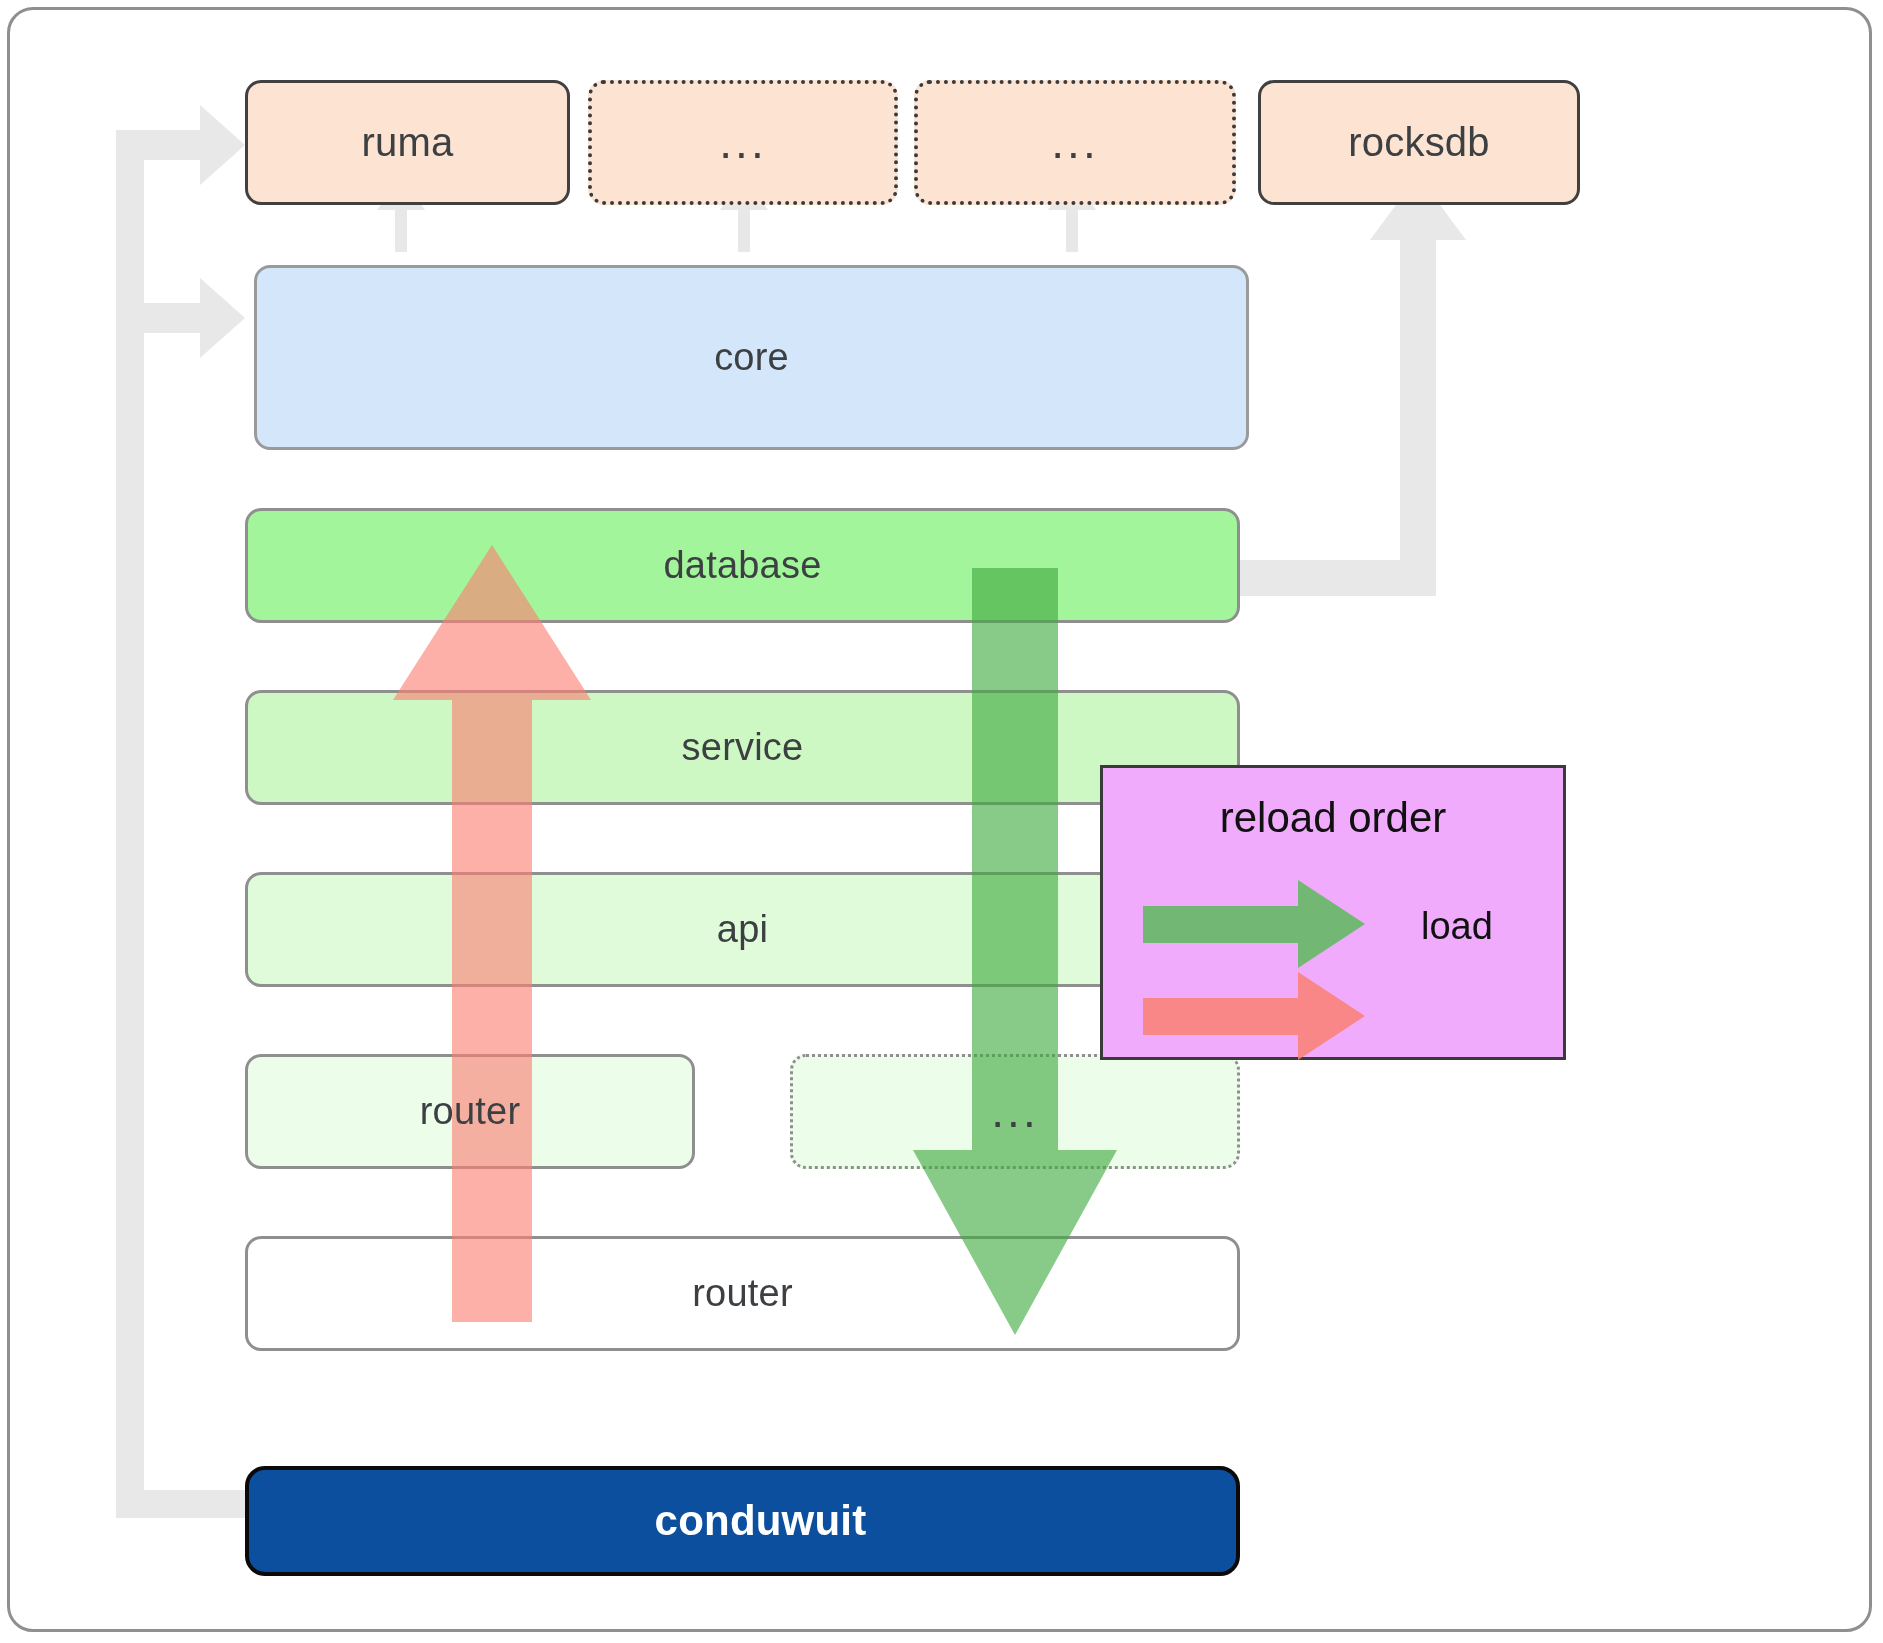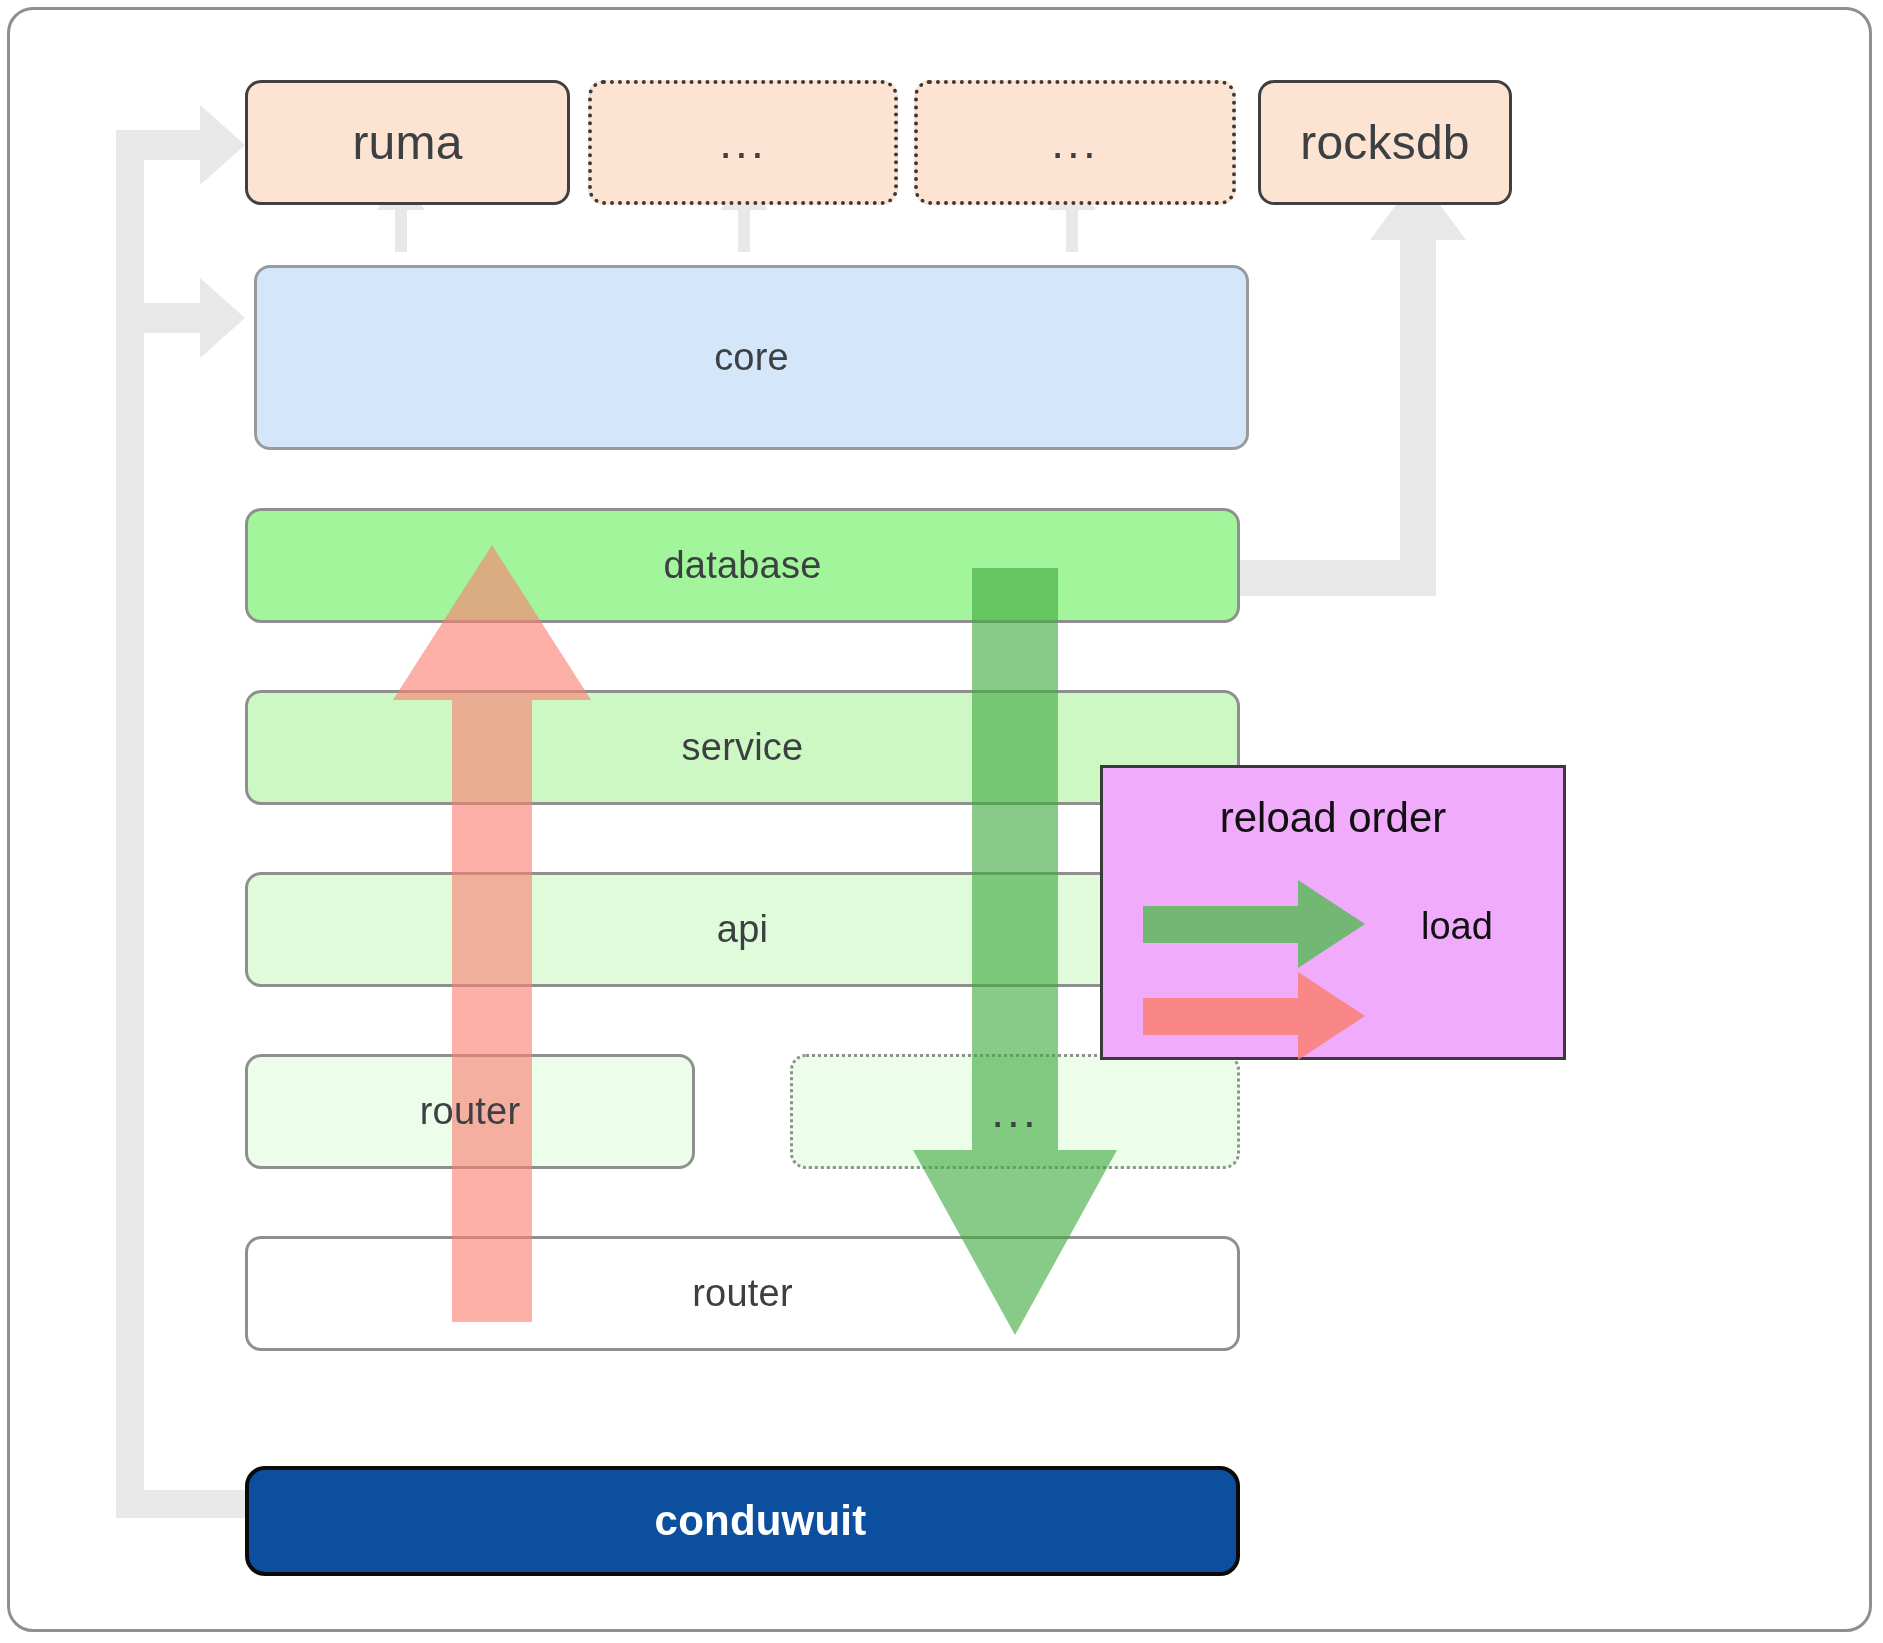--- a/index.html
+++ b/index.html
@@ -35,21 +35,21 @@
     color:#3d4043;
     letter-spacing:0.2px;
   }
   .node .lbl{position:relative;z-index:3;}
 
   
   .dep{
     background:#fce3d2;
     border:3px solid #404040;
     border-radius:16px;
-    font-size:48px;
+    font-size:40px;
   }
   .dep.dotted{
     border:4px dotted #3a3a3a;
   }
   .dep.dots{font-size:46px;letter-spacing:3px;line-height:0.2;}
 
   
   .core{
     background:#d4e6fa;
     border:3px solid #9a9a9a;
@@ -137,21 +137,21 @@
   </div>
 
   <div class="node dep dotted dots" style="left:588px;top:80px;width:310px;height:125px;">
     <span class="lbl">...</span>
   </div>
 
   <div class="node dep dotted dots" style="left:914px;top:80px;width:322px;height:125px;">
     <span class="lbl">...</span>
   </div>
 
-  <div class="node dep" style="left:1258px;top:80px;width:254px;height:125px;">
+  <div class="node dep" style="left:1258px;top:80px;width:322px;height:125px;">
     <span class="lbl">rocksdb</span>
   </div>
 
   <div class="node core" style="left:254px;top:265px;width:995px;height:185px;">
     <span class="lbl">core</span>
   </div>
 
   <div class="node layer" style="left:245px;top:690px;width:995px;height:115px;background:#cdf8c4;">
     <span class="lbl">service</span>
   </div>

